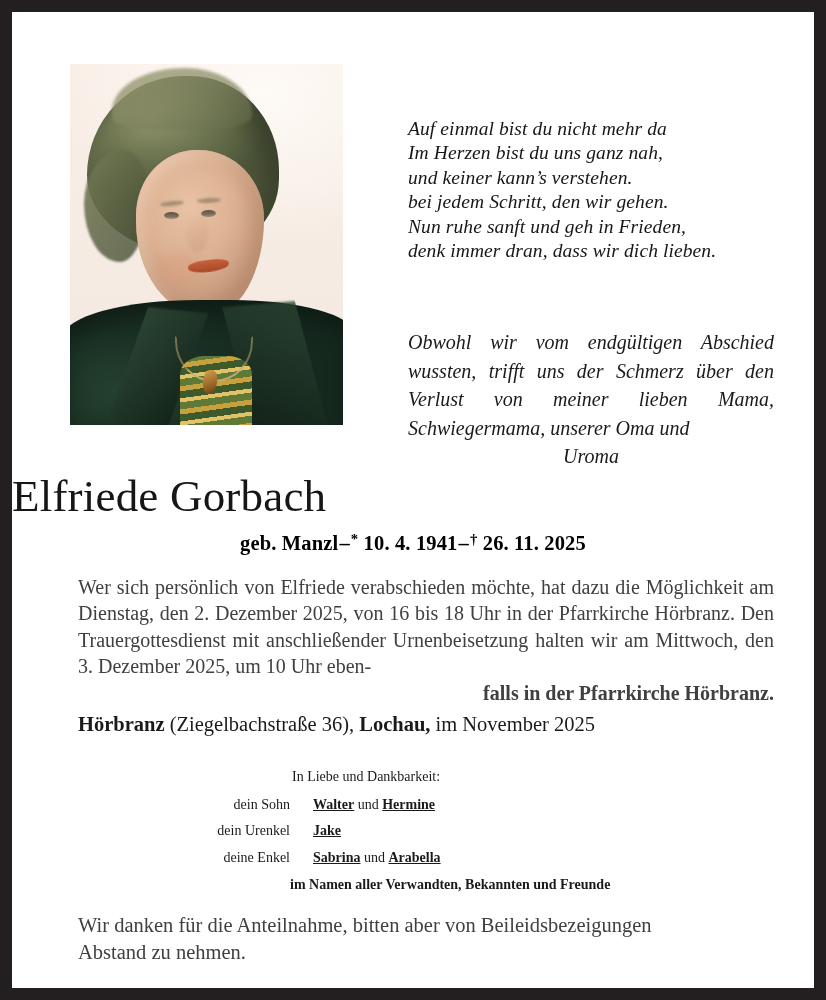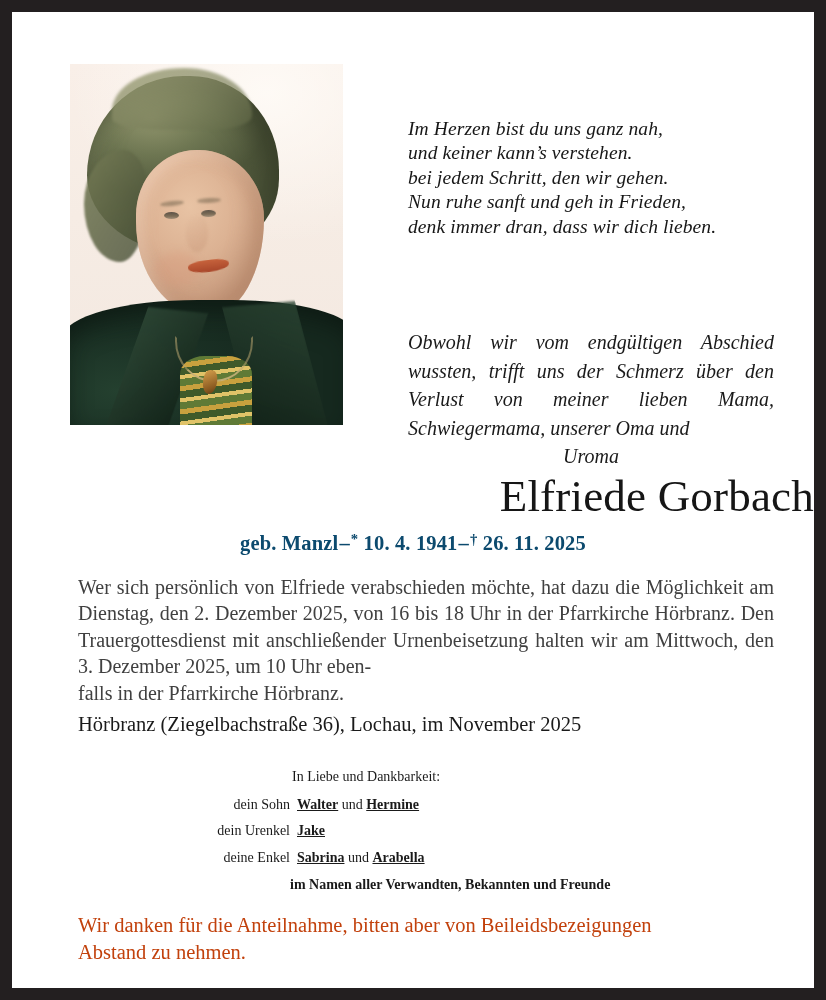--- a/index.html
+++ b/index.html
@@ -243,89 +243,90 @@
     font-style: italic;
   }
   .intro .last-line { text-align: center; }
 
   
   .name {
     position: absolute;
     left: 0;
     top: 458px;
     width: 100%;
-    text-align: right;
+    text-align: left;
     font-size: 45px;
     line-height: 52px;
     letter-spacing: 0.2px;
     color: #161616;
   }
   .dates {
     position: absolute;
     left: 0;
     top: 520px;
     width: 100%;
     text-align: center;
     font-size: 20.5px;
     font-weight: bold;
     letter-spacing: 0.15px;
-    color: #0c4a6e;
+    color: #000000;
   }
   .dates .sep { font-weight: bold; padding: 0 1px; }
   .dates sup {
     font-size: 0.72em;
     vertical-align: 0.42em;
     line-height: 0;
   }
 
   
   .body-text {
     position: absolute;
     left: 66px;
     top: 562px;
     width: 696px;
     font-size: 20px;
     line-height: 26.4px;
     text-align: justify;
     color: #404040;
     hyphens: manual;
   }
-  .body-text .last-line { text-align: left; }
+  .body-text .last-line { text-align: right; font-weight: bold; }
 
   
   .place {
     position: absolute;
     left: 66px;
     top: 699px;
     width: 700px;
     font-size: 20.5px;
     line-height: 26px;
     color: #1a1a1a;
   }
-  .place b { font-weight: normal; }
+  .place b { font-weight: bold; }
 
   
   .family {
     position: absolute;
     left: 66px;
     top: 752px;
     width: 700px;
     font-size: 14px;
     line-height: 26.5px;
     color: #1a1a1a;
   }
   .fam-head {
     padding-left: 214px;
   }
   .fam-rows {
     margin-top: 1px;
   }
   .fam-row {
     display: flex;
     align-items: center;
+    gap: 16px;
   }
   .fam-label {
     width: 212px;
     text-align: right;
     padding-right: 7px;
     flex: 0 0 auto;
   }
   .fam-names { flex: 1 1 auto; }
   .fam-names b { font-weight: bold; text-decoration: underline; }
   .fam-foot {
@@ -336,21 +337,21 @@
 
   
   .closing {
     position: absolute;
     left: 66px;
     top: 900px;
     width: 696px;
     font-size: 20.5px;
     line-height: 27px;
     text-align: justify;
-    color: #c2410c;
+    color: #404040;
   }
   .closing .last-line { text-align: left; }
 </style>
 </head>
 <body>
 
 <div id="notice">
   <div class="frame-inner">
     <div class="sheet">
 
@@ -371,20 +372,21 @@
           <div class="ph-jacket"></div>
           <div class="ph-lapel-l"></div>
           <div class="ph-lapel-r"></div>
           <div class="ph-top"></div>
           <div class="ph-chain"></div>
           <div class="ph-pendant"></div>
         </div>
       </div>
 
       <div class="poem">
+        <div>Auf einmal bist du nicht mehr da</div>
         <div>Im Herzen bist du uns ganz nah,</div>
         <div>und keiner kann’s verstehen.</div>
         <div>bei jedem Schritt, den wir gehen.</div>
         <div>Nun ruhe sanft und geh in Frieden,</div>
         <div>denk immer dran, dass wir dich lieben.</div>
       </div>
 
       <div class="intro">
         <span>Obwohl wir vom endgültigen Abschied wussten, trifft uns der Schmerz über den Verlust von meiner lieben Mama, Schwiegermama, unserer Oma und</span>
         <div class="last-line">Uroma</div>

